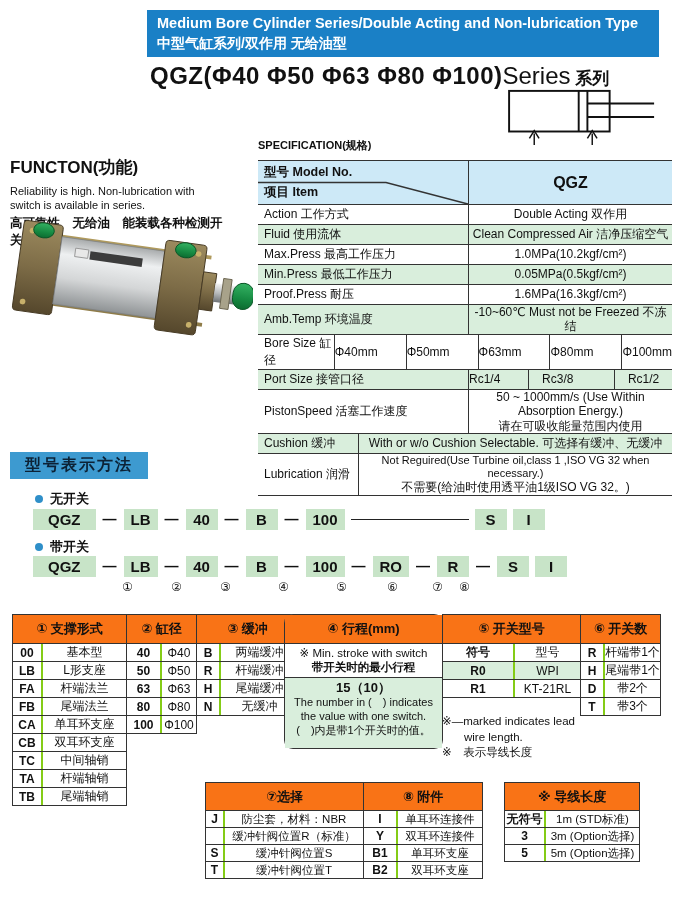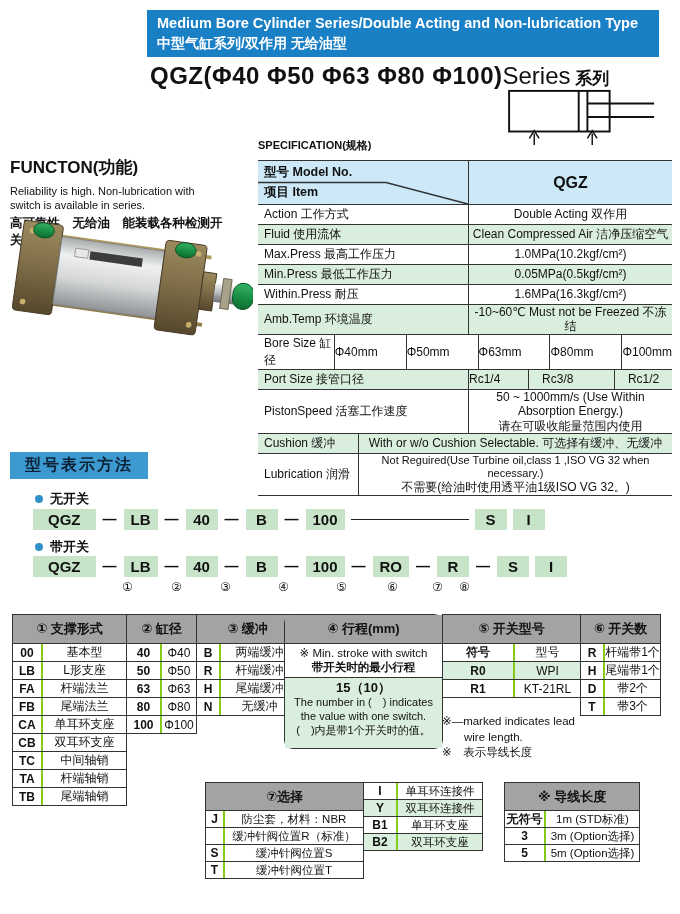--- a/index.html
+++ b/index.html
@@ -73,21 +73,21 @@
   .circles span:nth-child(2){left:171px;}
   .circles span:nth-child(3){left:220px;}
   .circles span:nth-child(4){left:278px;}
   .circles span:nth-child(5){left:336px;}
   .circles span:nth-child(6){left:387px;}
   .circles span:nth-child(7){left:432px;}
   .circles span:nth-child(8){left:459px;}
 
   
   .ct{position:absolute;top:614px;border:1px solid #333;box-sizing:border-box;font-size:12px;background:#fff;}
-  .ct .hd{height:28px;background:#a3a3a3;display:flex;align-items:center;justify-content:center;
+  .ct .hd{height:28px;background:#f97316;display:flex;align-items:center;justify-content:center;
           font-weight:bold;font-size:13px;border-bottom:1px solid #333;}
   .ct .r{display:flex;height:17px;border-bottom:1px solid #333;}
   .ct .r:last-child{border-bottom:none;}
   .ct .r:nth-child(odd of .r){background:#fff;}
   .ct .r:nth-of-type(even){background:#fff;}
   .ct .r .c1{display:flex;align-items:center;justify-content:center;border-right:2px solid #84cc16;box-sizing:border-box;font-weight:bold;}
   .ct .r .c2{flex:1;display:flex;align-items:center;justify-content:center;text-align:center;}
   .stripe .r:nth-child(even){background:#d9eedc;}   
   .t1c1{left:12px;width:115px;}  .t1c1 .c1{width:30px;}
   .t1c2{left:126px;width:71px;}  .t1c2 .c1{width:35px;}
@@ -213,21 +213,21 @@
     </div>
     <div class="srow">
       <div class="lab">Max.Press 最高工作压力</div>
       <div class="val">1.0MPa(10.2kgf/cm²)</div>
     </div>
     <div class="srow green">
       <div class="lab">Min.Press 最低工作压力</div>
       <div class="val">0.05MPa(0.5kgf/cm²)</div>
     </div>
     <div class="srow">
-      <div class="lab">Within.Press 耐压</div>
+      <div class="lab">Proof.Press 耐压</div>
       <div class="val">1.6MPa(16.3kgf/cm²)</div>
     </div>
     <div class="srow green">
       <div class="lab">Amb.Temp 环境温度</div>
       <div class="val">-10~60℃  Must not be Freezed 不冻结</div>
     </div>
     <div class="srow">
       <div class="lab">Bore Size 缸径</div>
       <div class="cells bore-cells">
 
@@ -475,20 +475,21 @@
       <div class="r">
         <div class="c1">S</div>
         <div class="c2">缓冲针阀位置S</div>
       </div>
       <div class="r">
         <div class="c1">T</div>
         <div class="c2">缓冲针阀位置T</div>
       </div>
   </div>
   <div class="ct stripe t2 t2c8">
+    <div class="hd">⑧ 附件</div>
 
     <div class="r">
         <div class="c1">I</div>
         <div class="c2">单耳环连接件</div>
       </div>
       <div class="r">
         <div class="c1">Y</div>
         <div class="c2">双耳环连接件</div>
       </div>
       <div class="r">

